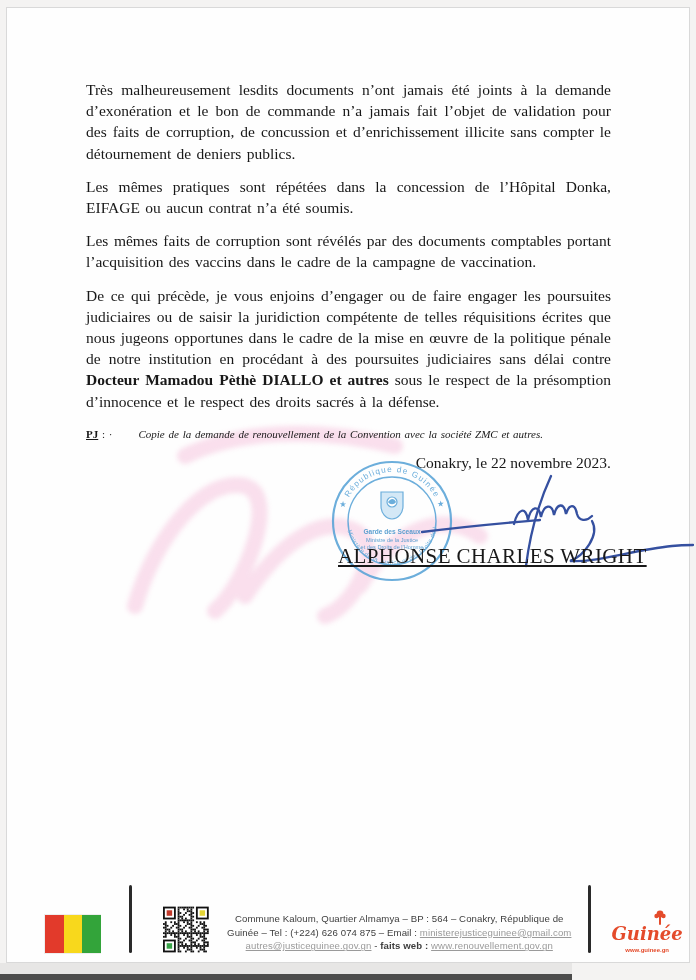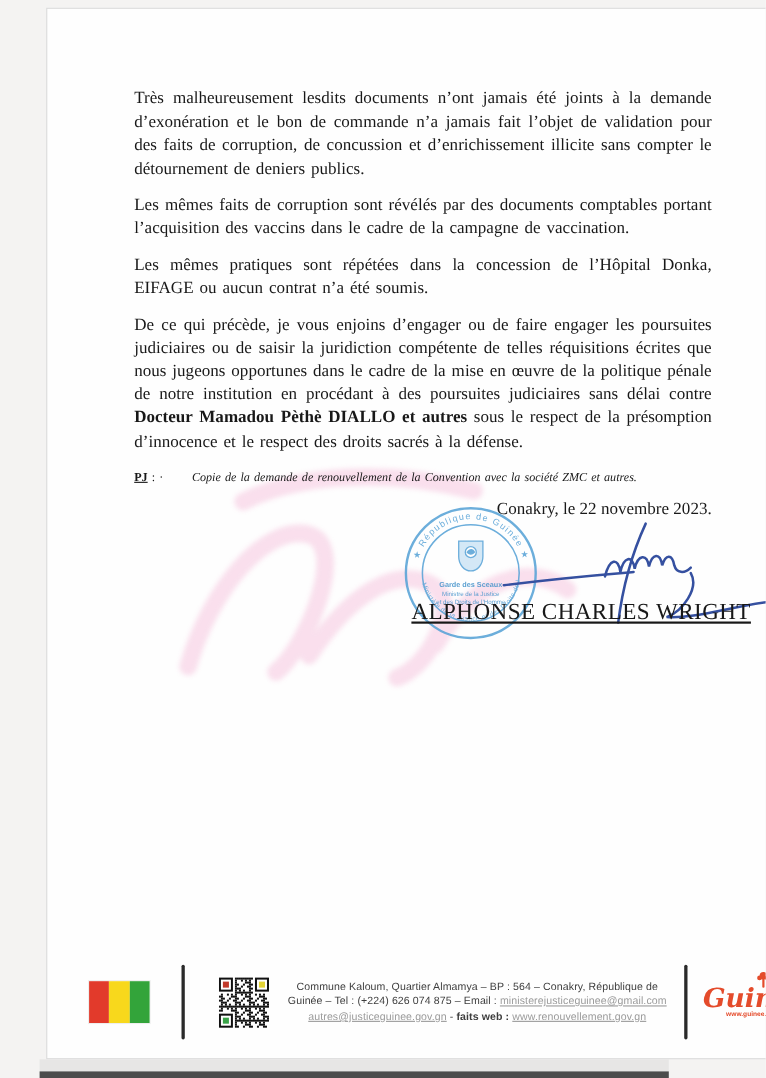--- a/index.html
+++ b/index.html
@@ -1,17 +1,17 @@
 <!DOCTYPE html>
 <html><head>
 <meta charset="utf-8">
 <style>
   * { margin:0; padding:0; box-sizing:border-box; }
   html,body { width:696px; height:980px; overflow:hidden; background:#f4f3f2; }
-  .stage { position:relative; width:572px; height:980px; font-family:"Liberation Serif", serif;margin-left:36px; }
+  .stage { position:relative; width:572px; height:980px; font-family:"Liberation Serif", serif; }
 
   .page {
     position:absolute; left:6px; top:7px; width:684px; height:956px;
     background:#fefefe; border:1px solid #d9d9d9;
   }
   .scan-band { position:absolute; left:0; right:0; bottom:6px; height:11px; background:#e7e6e5; }
   .scan-strip { position:absolute; left:0; right:0; bottom:0; height:6px; background:#4c4c4c; }
 
   .watermark { position:absolute; left:88px; top:408px; width:420px; height:230px;
                opacity:.45; filter:blur(2.5px); pointer-events:none; }
@@ -30,56 +30,56 @@
   .date-line { font-size:15.5px; margin-left:272px; margin-bottom:2px; white-space:nowrap;text-align:right; }
 
   .sig-block { position:relative; height:70px; }
   .stamp-svg { position:absolute; left:243px; top:-16px; width:126px; height:126px; opacity:.88; }
   .signature-svg { position:absolute; left:332px; top:-2px; width:280px; height:114px; }
 
   .signatory { position:relative; z-index:2; margin-left:252px; font-size:21px; font-weight:normal;
                text-decoration:underline; letter-spacing:.4px; white-space:nowrap; }
 
   .footer { position:absolute; left:0; top:861px; width:100%; height:84px;
-            display:flex; align-items:center; font-family:"Liberation Sans", sans-serif; }
+            display:flex; align-items:flex-end; font-family:"Liberation Sans", sans-serif; }
   .flag { margin-left:38px; width:57px; height:38px; display:flex; box-shadow:0 0 0 1px #eee; }
   .flag div { flex:1; }
   .v-div { width:3px; height:68px; background:#2a2a2a; border-radius:2px; }
   .div1 { margin-left:29px; }
   .div2 { margin-left:9px; }
   .qr { margin-left:31px; width:47px; height:47px; }
   .addr { margin-left:10px; width:370px; text-align:center; font-size:9.6px; line-height:13.6px;
           color:#3d3d3d; letter-spacing:.1px; }
   .addr a, .addr .lnk { color:#9a9a9a; text-decoration:underline; }
   .site-label { font-weight:bold; color:#3d3d3d; }
   .logo { margin-left:14px; width:86px; text-align:center; position:relative; }
   .logo-text { font-family:"DejaVu Serif", serif; font-style:italic; font-weight:bold;
-               font-size:24px; color:#e44b2b; line-height:22px; }
+               font-size:18px; color:#e44b2b; line-height:22px; }
   .logo-site { font-size:6px; color:#e44b2b; font-weight:bold; margin-top:2px; }
   .tree-icon { position:absolute; left:47px; top:-13px; width:16px; height:16px; }
 </style>
 </head>
 <body>
 
 <div class="stage">
   <div class="page">
 
     <svg class="watermark" viewBox="0 0 420 230">
       <g fill="none" stroke="#f2a9cf" stroke-width="16" stroke-linecap="round" opacity="0.8">
         <path d="M 40,190 C 60,120 110,60 150,70 C 185,80 150,170 120,195"></path>
         <path d="M 150,180 C 190,120 230,100 260,115 C 290,130 260,190 230,200"></path>
         <path d="M 265,170 C 300,110 350,95 385,120"></path>
         <path d="M 90,40 C 140,15 220,10 300,30"></path>
       </g>
     </svg>
 
     <div class="content">
       <p class="para">Très malheureusement lesdits documents n’ont jamais été joints à la demande d’exonération et le bon de commande n’a jamais fait l’objet de validation pour des faits de corruption, de concussion et d’enrichissement illicite sans compter le détournement de deniers publics.</p>
+      <p class="para">Les mêmes pratiques sont répétées dans la concession de l’Hôpital Donka, EIFAGE ou aucun contrat n’a été soumis.</p>
       <p class="para">Les mêmes faits de corruption sont révélés par des documents comptables portant l’acquisition des vaccins dans le cadre de la campagne de vaccination.</p>
-      <p class="para">Les mêmes pratiques sont répétées dans la concession de l’Hôpital Donka, EIFAGE ou aucun contrat n’a été soumis.</p>
       <p class="para"><span>De ce qui précède, je vous enjoins d’engager ou de faire engager les poursuites judiciaires ou de saisir la juridiction compétente de telles réquisitions écrites que nous jugeons opportunes dans le cadre de la mise en œuvre de la politique pénale de notre institution en procédant à des poursuites judiciaires sans délai contre </span><span class="bold">Docteur Mamadou Pèthè DIALLO et autres</span><span> sous le respect de la présomption d’innocence et le respect des droits sacrés à la défense.</span></p>
 
       <p class="pj-line"><span class="pj-label">PJ</span><span class="pj-sep"> : ·</span><span class="pj-gap"></span><span class="pj-text">Copie de la demande de renouvellement de la Convention avec la société ZMC et autres.</span></p>
 
       <p class="date-line">Conakry, le 22 novembre 2023.</p>
 
       <div class="sig-block">
 
         <svg class="stamp-svg" viewBox="0 0 126 126">
           <defs>

